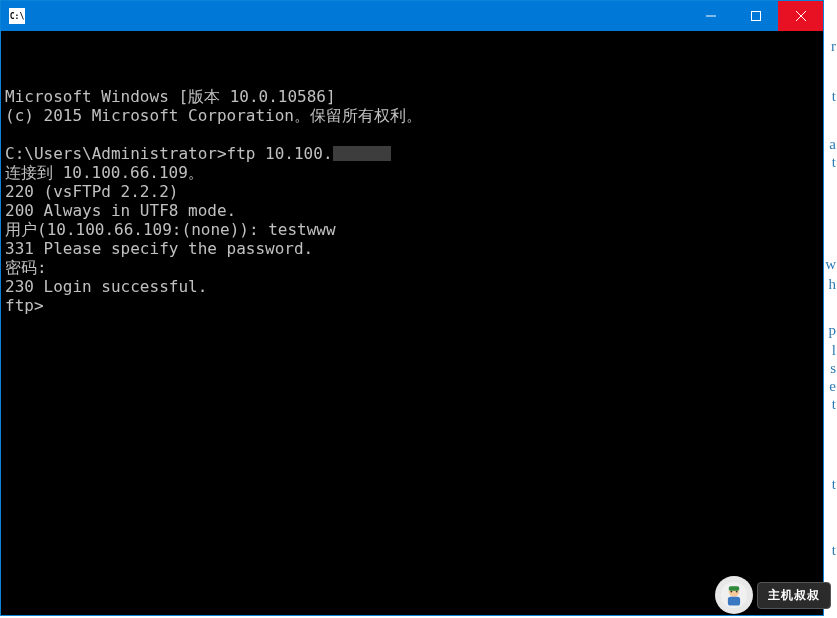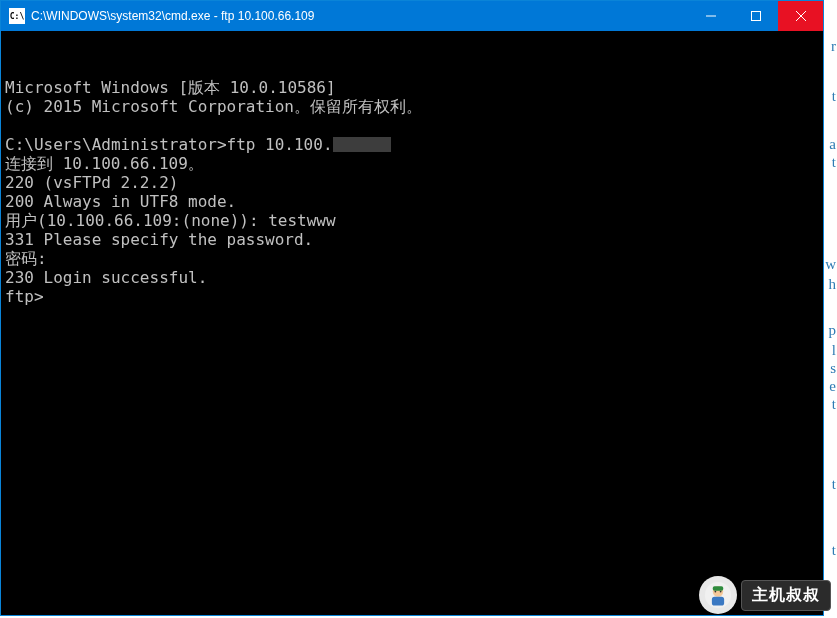--- a/index.html
+++ b/index.html
@@ -57,21 +57,21 @@
   }
   .winbtn.close { background: #e81123; }
   .winbtn svg { width: 10px; height: 10px; }
   .terminal {
     flex: 1;
     background: #000000;
     color: #c0c0c0;
     font-family: "NSimSun", "SimSun", "Consolas", monospace;
     font-size: 16px;
     line-height: 19px;
-    padding: 9px 4px;
+    padding: 18px 4px;
     white-space: pre;
     overflow: hidden;
     position: relative;
   }
   .line { display: block; }
   .redact {
     display: inline-block;
     width: 58px;
     height: 15px;
     background: #3d3d3d;
@@ -114,34 +114,33 @@
     border-radius: 50%;
     display:flex; align-items:center; justify-content:center;
     box-shadow: 0 0 2px rgba(0,0,0,.3);
   }
   .watermark .badge svg { width: 28px; height: 28px; }
   .watermark .textplate {
     background: #2b2b2b;
     color: #ffffff;
     font-family: "Microsoft YaHei", sans-serif;
     font-weight: bold;
-    font-size: 16px;
+    font-size: 12px;
     padding: 4px 10px;
     border-radius: 4px;
     letter-spacing: 1px;
     border: 1px solid #555;
   }
 </style>
 </head>
 <body>
 
 <div class="window">
   <div class="titlebar">
     <div class="icon">C:\</div>
-    <div class="title">C:\WINDOWS\system32\cmd.exe - ftp  10.100.66.109</div>
     <div class="spacer"></div>
     <div class="winbtns">
       <div class="winbtn">
         <svg viewBox="0 0 10 10">
             <line x1="0" y1="5" x2="10" y2="5" stroke="#fff" stroke-width="1"></line>
           </svg>
       </div>
       <div class="winbtn">
         <svg viewBox="0 0 10 10">
             <rect x="0.5" y="0.5" width="9" height="9" fill="none" stroke="#fff" stroke-width="1"></rect>

